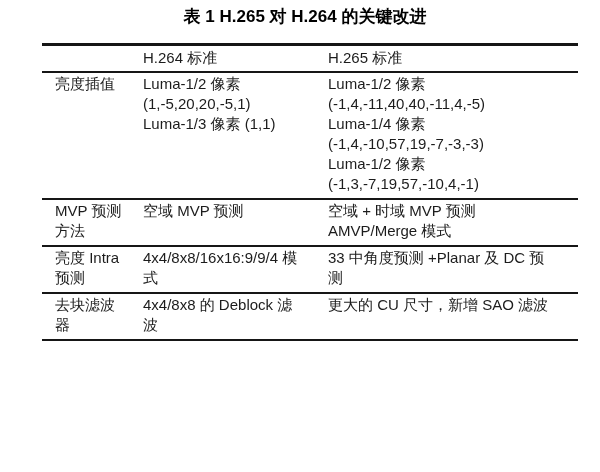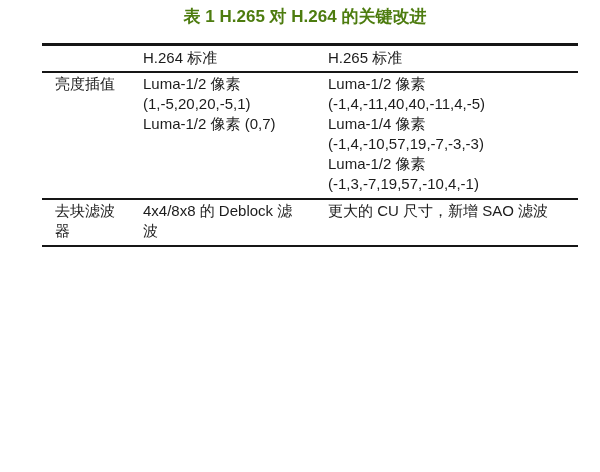--- a/index.html
+++ b/index.html
@@ -13,21 +13,21 @@
     font-family: "Liberation Sans", "DejaVu Sans", sans-serif;
     color: #1c1c1c;
     overflow: hidden;
   }
   .title {
     font-size: 17px;
     font-weight: bold;
     text-align: center;
     margin: 7px 0 0 10px;
     line-height: 20px;
-    color: #4d7c0f;
+    color: #000000;
   }
   table.cmp {
     border-collapse: collapse;
     table-layout: fixed;
     margin: 16px 0 0 42px;
     width: 536px;
     border-top: 3px solid #161616;
     border-bottom: 2px solid #161616;
     font-size: 15px;
     line-height: 20px;
@@ -84,26 +84,49 @@
         <th>H.265 标准</th>
       </tr>
     </thead>
     <tbody id="table-body">
         <tr>
           <th scope="row">
             <div class="cell-line">亮度插值</div>
           </th>
           <td>
             <div class="cell-line">Luma-1/2 像素 (1,-5,20,20,-5,1)</div>
-            <div class="cell-line">Luma-1/2 像素 (0,7)</div>
+            <div class="cell-line">Luma-1/3 像素 (1,1)</div>
           </td>
           <td>
             <div class="cell-line">Luma-1/2 像素 (-1,4,-11,40,40,-11,4,-5)</div>
             <div class="cell-line">Luma-1/4 像素 (-1,4,-10,57,19,-7,-3,-3)</div>
             <div class="cell-line">Luma-1/2 像素 (-1,3,-7,19,57,-10,4,-1)</div>
+          </td>
+        </tr>
+        <tr>
+          <th scope="row">
+            <div class="cell-line">MVP 预测方法</div>
+          </th>
+          <td>
+            <div class="cell-line">空域 MVP 预测</div>
+          </td>
+          <td>
+            <div class="cell-line">空域 + 时域 MVP 预测</div>
+            <div class="cell-line">AMVP/Merge 模式</div>
+          </td>
+        </tr>
+        <tr>
+          <th scope="row">
+            <div class="cell-line">亮度 Intra 预测</div>
+          </th>
+          <td>
+            <div class="cell-line">4x4/8x8/16x16:9/9/4 模式</div>
+          </td>
+          <td>
+            <div class="cell-line">33 中角度预测 +Planar 及 DC 预测</div>
           </td>
         </tr>
         <tr>
           <th scope="row">
             <div class="cell-line">去块滤波器</div>
           </th>
           <td>
             <div class="cell-line">4x4/8x8 的 Deblock 滤波</div>
           </td>
           <td>

